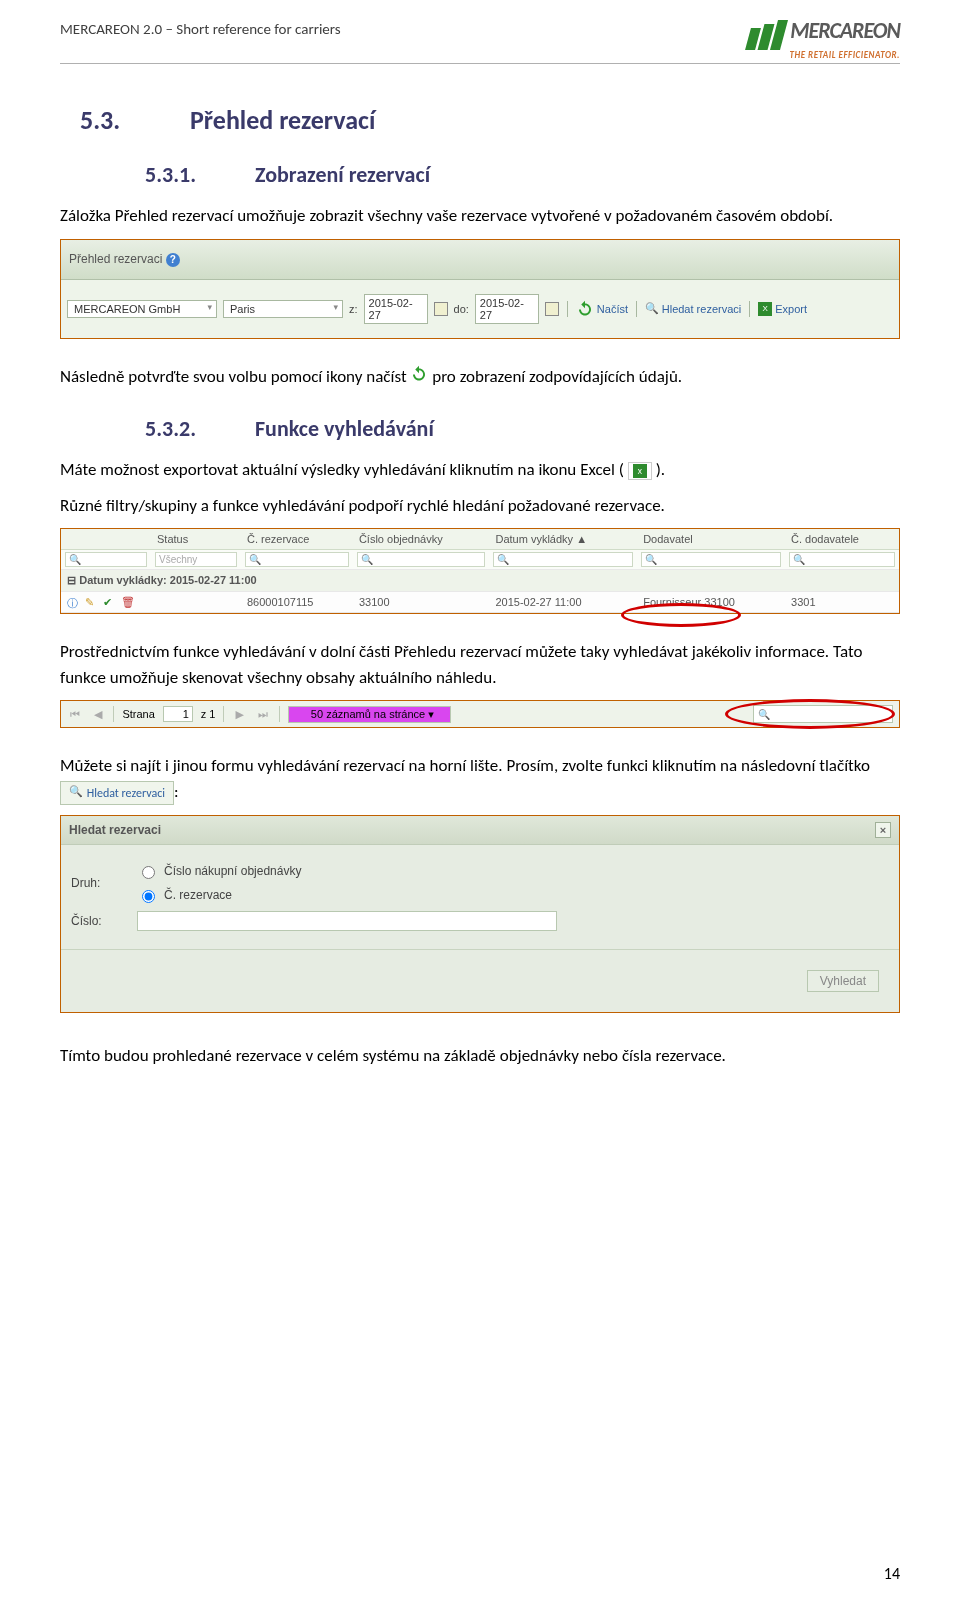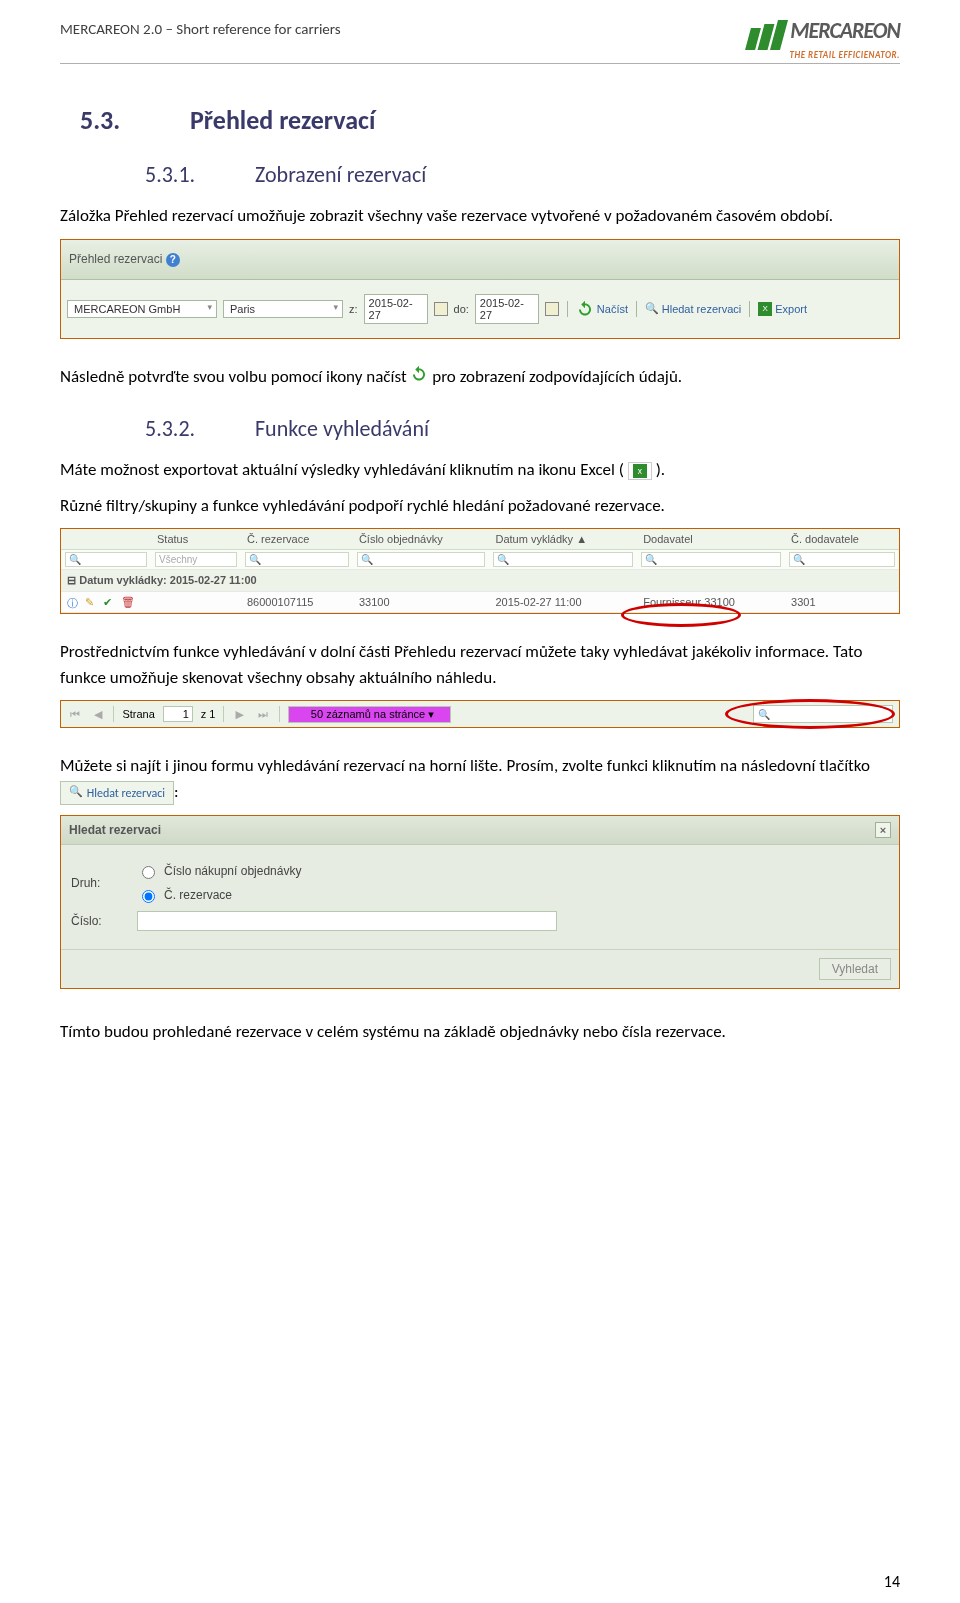--- a/index.html
+++ b/index.html
@@ -61,21 +61,21 @@
   }
   h2 {
     font-size: 26px;
     font-weight: bold;
     color: #3a3a6a;
     margin: 30px 0 20px 20px;
   }
   h2 .num { display: inline-block; width: 110px; }
   h3 {
     font-size: 22px;
-    font-weight: normal;
+    font-weight: bold;
     color: #3a3a6a;
     margin: 25px 0 15px 85px;
   }
   h3 .num { display: inline-block; width: 110px; }
   p {
     font-size: 17px;
     line-height: 1.5;
     margin: 10px 0;
   }
   .screenshot {
@@ -255,29 +255,29 @@
   .sshot4 .row { display: flex; align-items: center; margin: 8px 0; gap: 16px; }
   .sshot4 .row-lbl { width: 50px; color: #444; }
   .sshot4 .radios { display: flex; flex-direction: column; gap: 8px; }
   .sshot4 .radios label { display: flex; align-items: center; gap: 6px; color: #444; }
   .sshot4 .cislo-inp {
     border: 1px solid #b8c8b0; background: #fff;
     height: 20px; width: 420px; padding: 2px 4px;
   }
   .sshot4 .dlg-foot {
     display: flex; justify-content: flex-end;
-    padding: 8px; border-top: 1px solid #c8d4c0;
+    padding: 20px; border-top: 1px solid #c8d4c0;
   }
   .sshot4 .dlg-foot .vbtn {
     border: 1px solid #b8c8b0; background: #e8eee4;
     padding: 3px 12px; color: #888; font-size: 12px;
   }
   .page-num {
     position: absolute;
-    bottom: 12px; right: 60px;
+    bottom: 20px; right: 60px;
     font-size: 16px;
   }
 </style>
 </head>
 <body>
 
 <div class="page">
 
   <div class="header">
     <div class="doc-title">MERCAREON 2.0 – Short reference for carriers</div>

